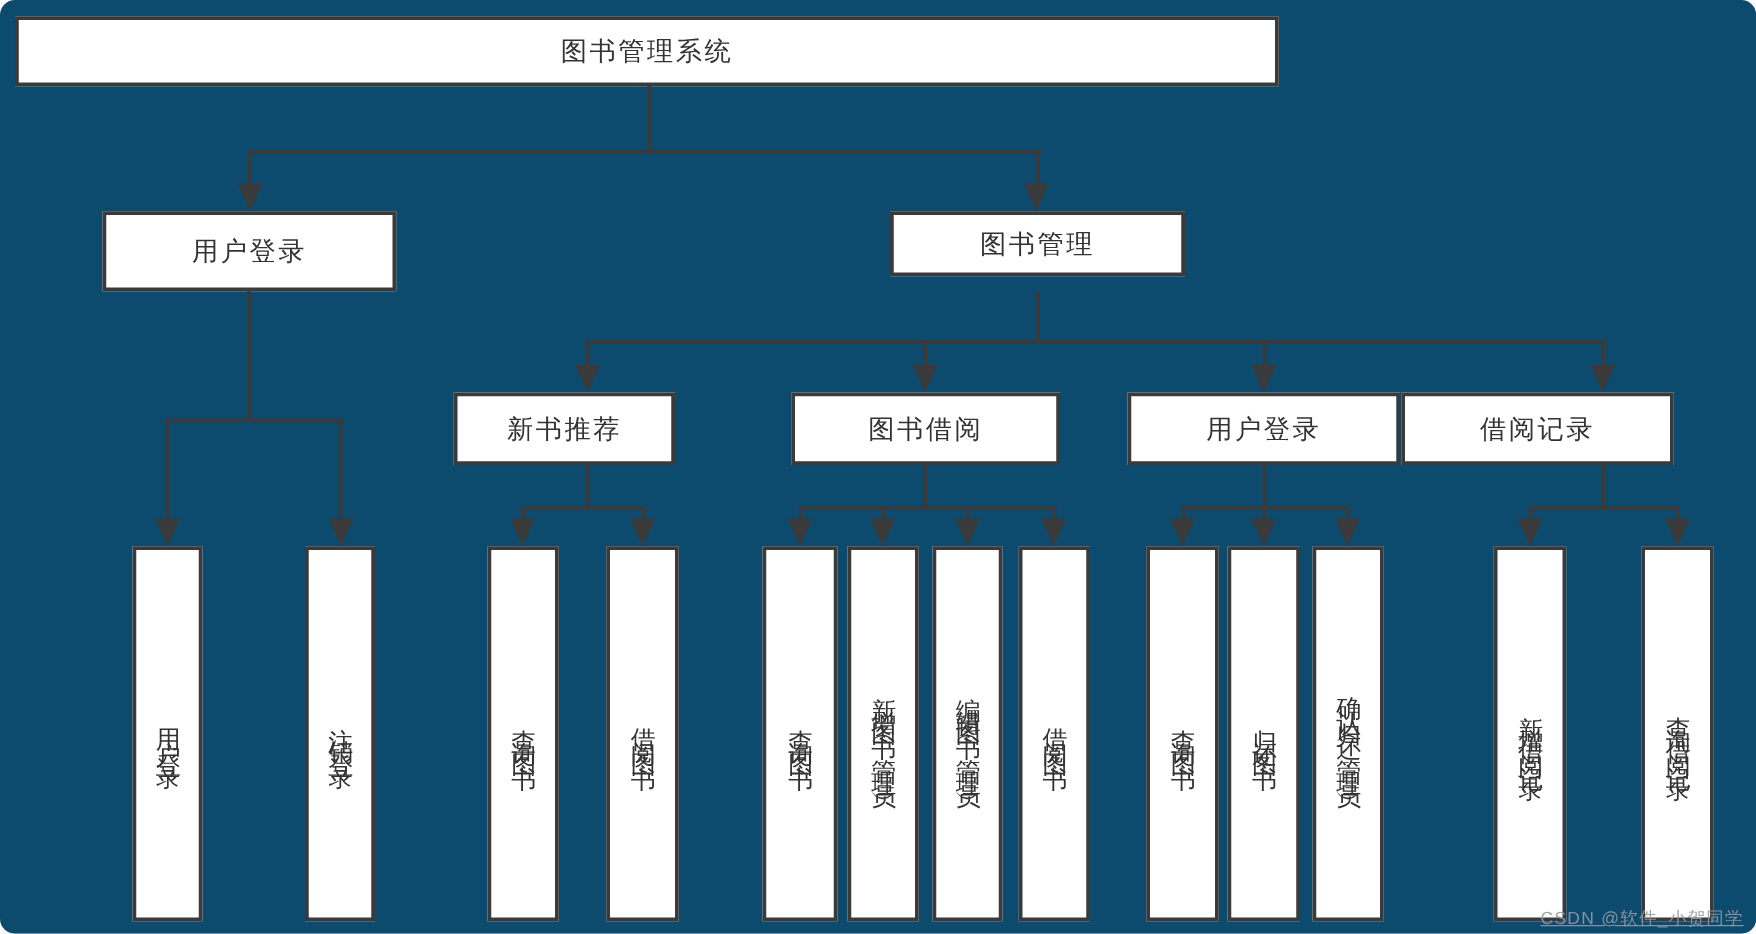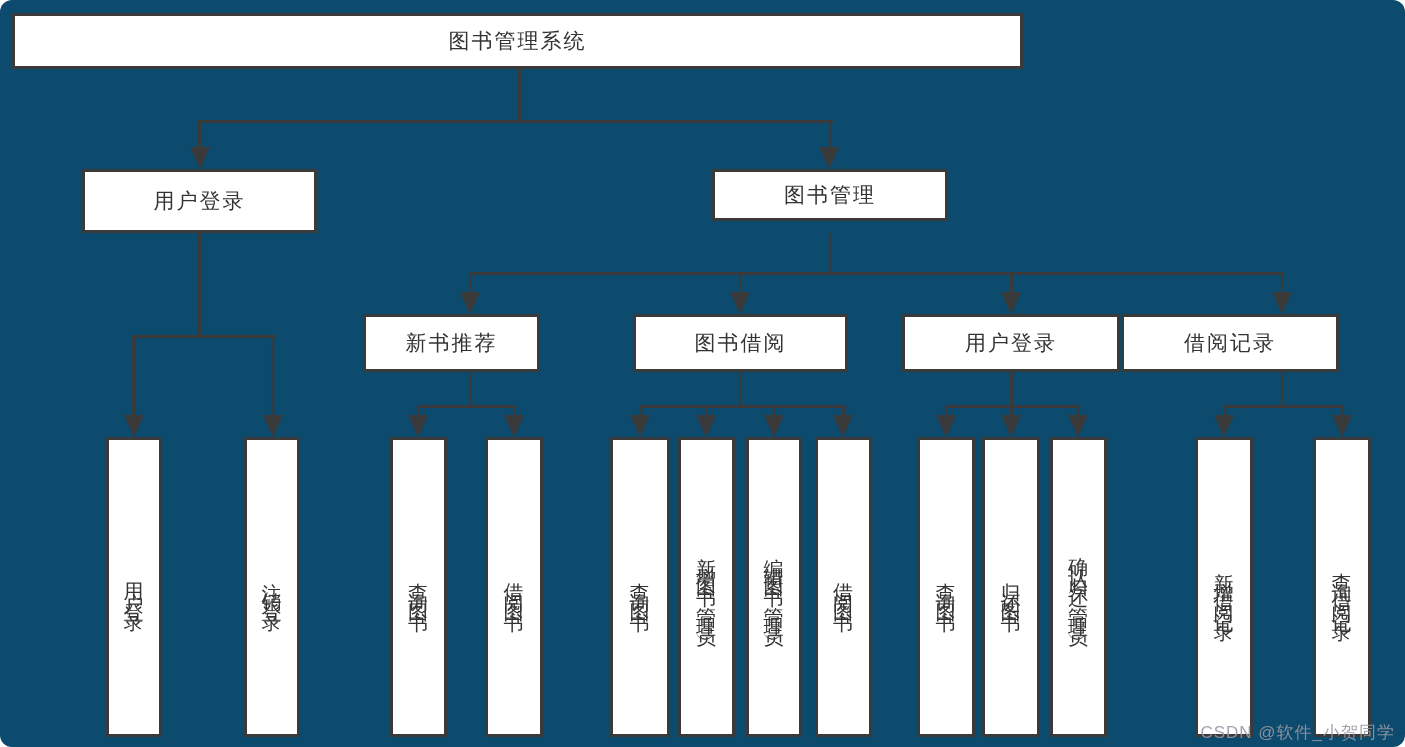--- a/index.html
+++ b/index.html
@@ -34,25 +34,26 @@
     position:absolute;
     width:0;height:0;
     border-left:10px solid transparent;
     border-right:10px solid transparent;
     border-top:22px solid #3a3a3a;
   }
   .watermark{
     position:absolute;
     right:10px;
     bottom:3px;
-    font-size:17px;
+    font-size:14px;
     letter-spacing:1px;
     color:rgba(150,152,162,0.9);
     white-space:nowrap;
     z-index:5;
+    text-decoration:underline;
   }
 </style>
 </head>
 <body>
 
 <div id="stage">
 
   <div class="box h" style="left:12px;top:13px;width:1011px;height:56px;font-size:21px;">图书管理系统</div>
 
   <div class="box h" style="left:82px;top:169px;width:235px;height:64px;">用户登录</div>

